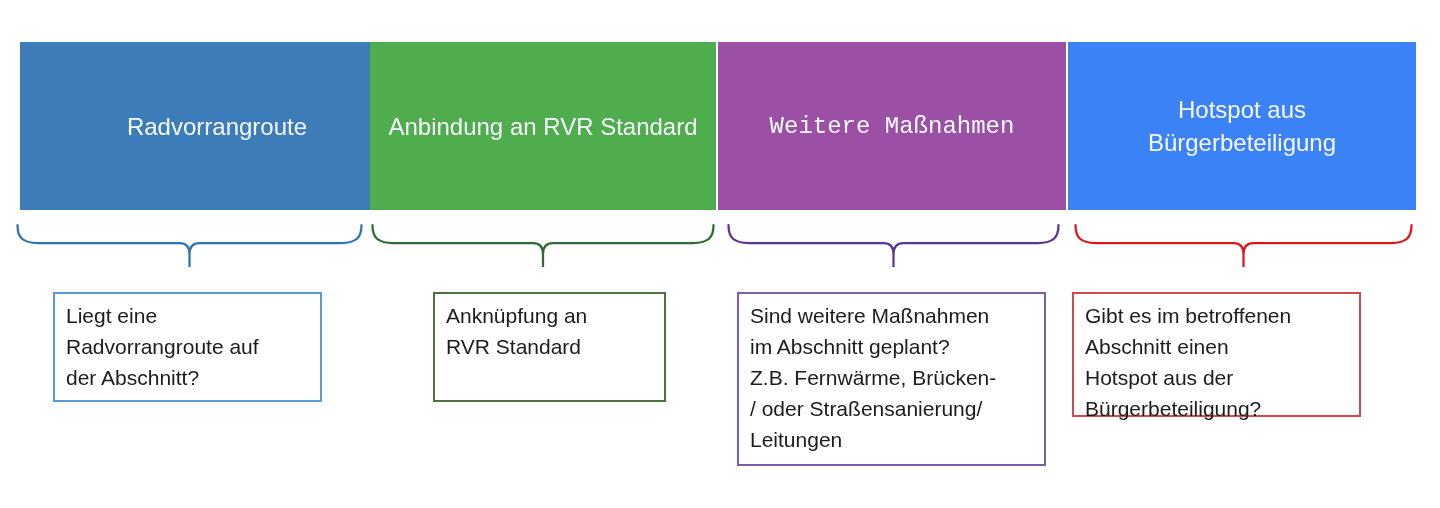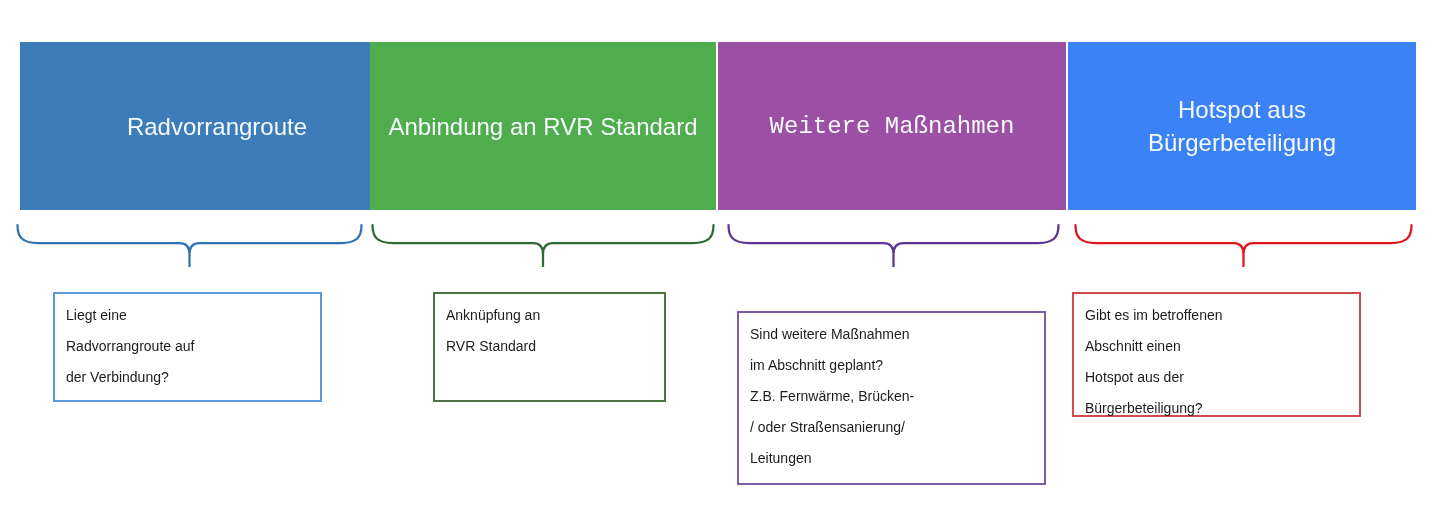--- a/index.html
+++ b/index.html
@@ -39,21 +39,21 @@
   .textbox {
     position: absolute;
     top: 292px;
     background: #ffffff;
     border: 2px solid #888888;
     box-sizing: border-box;
     padding: 6px 11px 4px 11px;
   }
   .textbox .bodytext {
     color: #1c1c1c;
-    font-size: 14px;
+    font-size: 21px;
     line-height: 31px;
   }
   .textbox .bodytext div {
     white-space: nowrap;
   }
 </style>
 </head>
 <body>
 
 <div class="canvas">
@@ -63,21 +63,21 @@
         <div>Radvorrangroute</div>
       </div>
   </div>
   <svg class="brace" style="left:16px;" width="347" height="46" viewBox="0 0 347 46">
     <path fill="none" stroke-width="2.25" stroke-linecap="round" stroke="#2e74b5" d="M1.5,1 C1.5,13 6,19 22,19 H163.5 C170.5,19 173.5,23 173.5,30 V43 V30 C173.5,23 176.5,19 183.5,19 H325 C341,19 345.5,13 345.5,1"></path>
   </svg>
   <div class="textbox" style="left: 53px; width: 269px; height: 110px; border-color: rgb(91, 155, 213);">
     <div class="bodytext">
         <div>Liegt eine</div>
         <div>Radvorrangroute auf</div>
-        <div>der Verbindung?</div>
+        <div>der Abschnitt?</div>
       </div>
   </div>
 
   <div class="colorbox" style="left: 370px; width: 346px; background: rgb(80, 173, 78);">
     <div class="boxlabel">
         <div>Anbindung an RVR Standard</div>
       </div>
   </div>
   <svg class="brace" style="left:371px;" width="344" height="46" viewBox="0 0 344 46">
     <path fill="none" stroke-width="2.25" stroke-linecap="round" stroke="#2f6a33" d="M1.5,1 C1.5,13 6,19 22,19 H162 C169,19 172,23 172,30 V43 V30 C172,23 175,19 182,19 H322 C338,19 342.5,13 342.5,1"></path>
@@ -90,21 +90,21 @@
   </div>
 
   <div class="colorbox" style="left: 718px; width: 348px; background: rgb(155, 80, 166); font-family: Liberation Mono, monospace;">
     <div class="boxlabel">
         <div>Weitere Maßnahmen</div>
       </div>
   </div>
   <svg class="brace" style="left:727px;" width="333" height="46" viewBox="0 0 333 46">
     <path fill="none" stroke-width="2.25" stroke-linecap="round" stroke="#5a3597" d="M1.5,1 C1.5,13 6,19 22,19 H156.5 C163.5,19 166.5,23 166.5,30 V43 V30 C166.5,23 169.5,19 176.5,19 H311 C327,19 331.5,13 331.5,1"></path>
   </svg>
-  <div class="textbox" style="left: 737px; width: 309px; height: 174px; border-color: rgb(123, 94, 167); margin-top: 19px;">
+  <div class="textbox" style="left: 737px; width: 309px; height: 174px; border-color: rgb(123, 94, 167);">
     <div class="bodytext">
         <div>Sind weitere Maßnahmen</div>
         <div>im Abschnitt geplant?</div>
         <div>Z.B. Fernwärme, Brücken-</div>
         <div>/ oder Straßensanierung/</div>
         <div>Leitungen</div>
       </div>
   </div>
 
   <div class="colorbox" style="left: 1068px; width: 348px; background: #3b82f6;">

